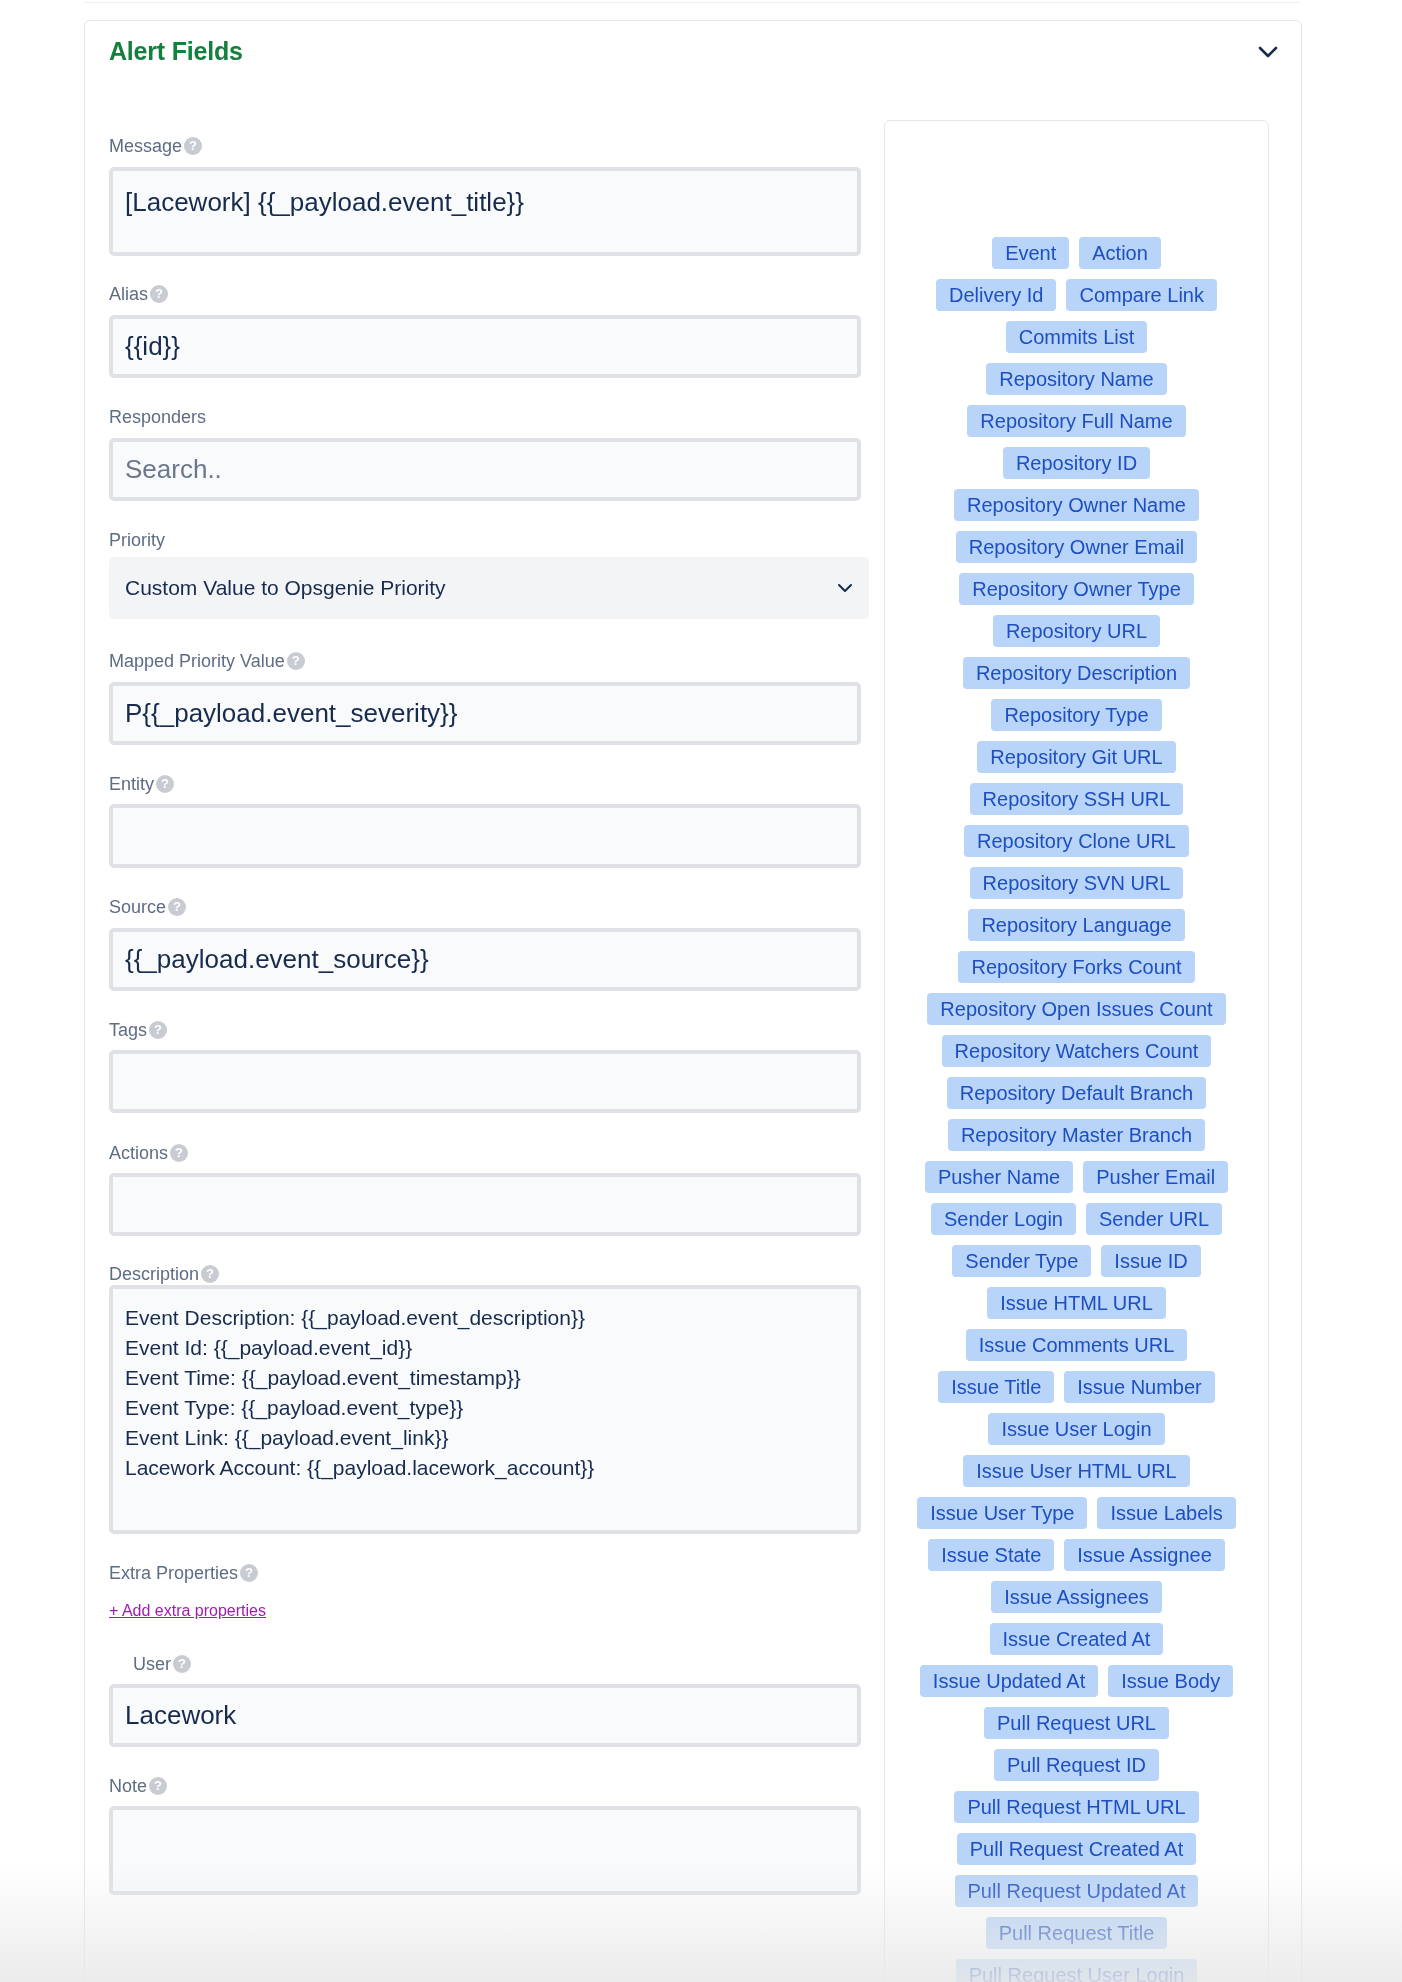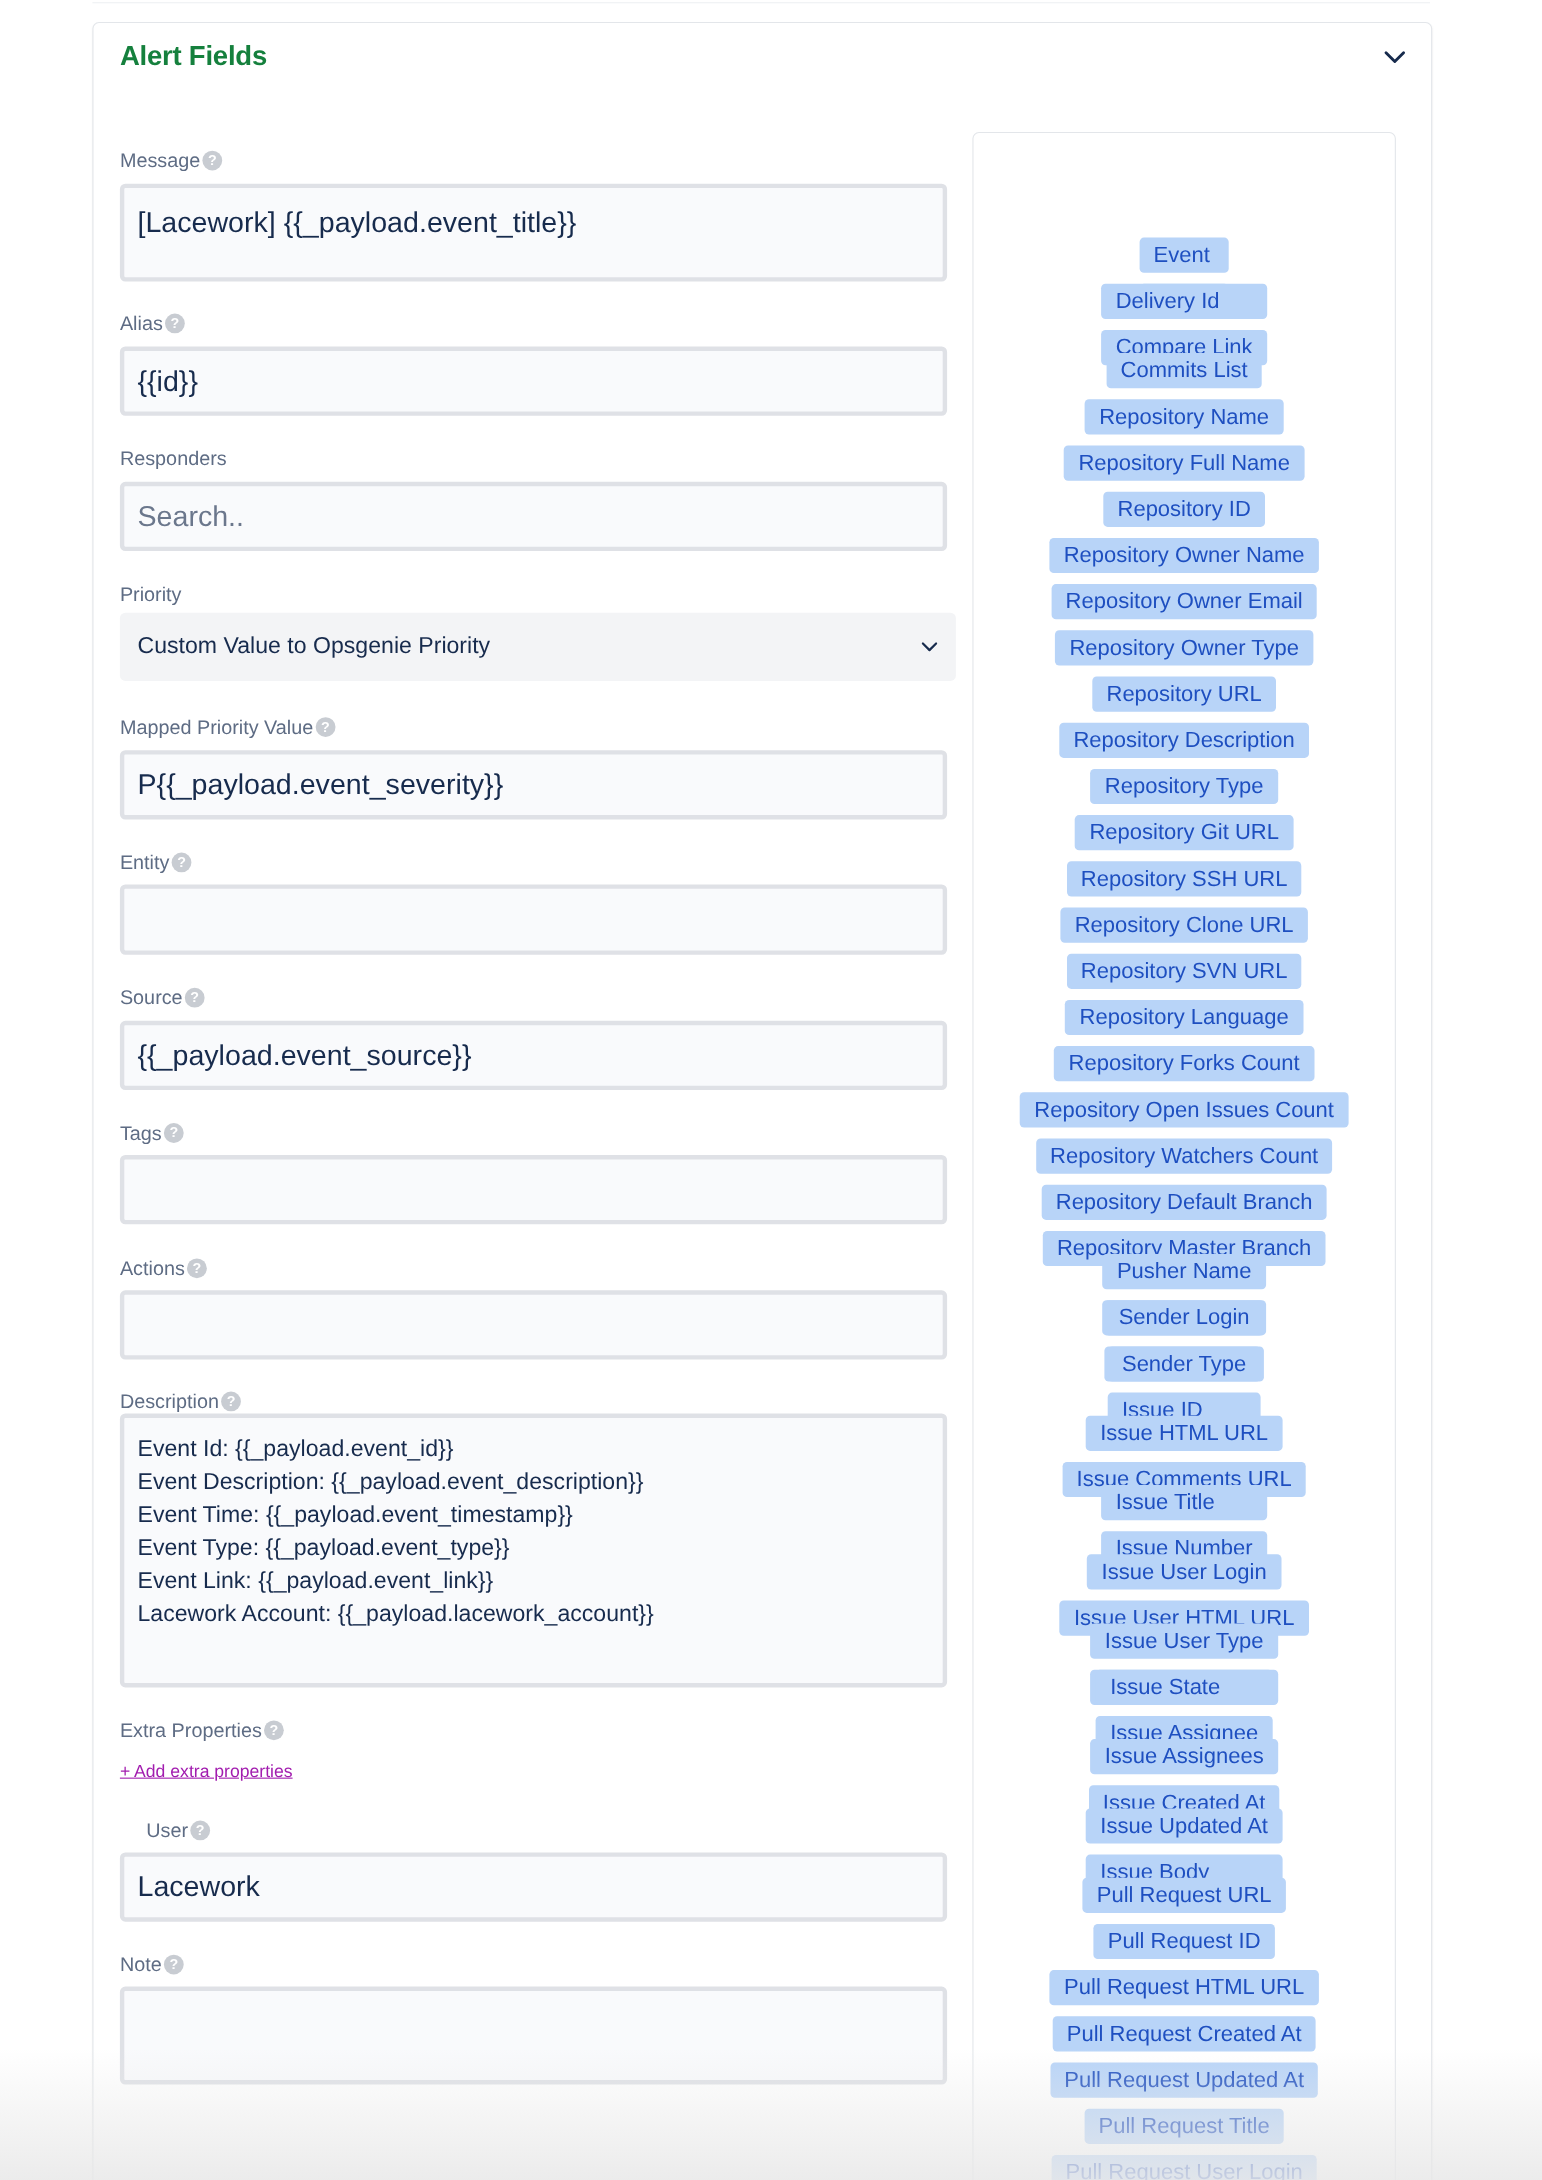--- a/index.html
+++ b/index.html
@@ -66,21 +66,21 @@
     box-sizing:border-box;
   }
   .panel-hint {
     position:absolute; left:26px; top:26px; width:320px;
     font-size:21px; color:#5e6c84; line-height:32px;
   }
   .tag-area {
     position:absolute; left:10px; right:10px; top:116px;
     display:flex; flex-direction:column; align-items:center;
   }
-  .tag-row { display:flex; justify-content:center; gap:10px; height:32px; margin-bottom:10px;flex-direction:column; }
+  .tag-row { display:flex; justify-content:center; gap:10px; height:32px; margin-bottom:10px; }
   .tag {
     background:#b8d4f8; color:#1e4fc0; border-radius:4px;
     font-size:20px; height:32px; line-height:32px; padding:0 13px;
     white-space:nowrap; cursor:grab;
   }
   .bottom-fade {
     position:absolute; left:0; right:0; bottom:0; height:120px;
     background:linear-gradient(to bottom, rgba(240,240,240,0), rgba(232,232,232,0.85));
     pointer-events:none;
   }
@@ -171,22 +171,22 @@
     </div>
     <div class="input-box" style="top:1152px;height:63px;">
       <span></span>
     </div>
 
     <div class="field-label" style="top:1241px;">
       <span>Description</span>
       <span class="help-icon">?</span>
     </div>
     <div class="desc-box" style="top:1264px;height:249px;">
+      <span class="desc-line">Event Description: {{_payload.event_description}}</span>
       <span class="desc-line">Event Id: {{_payload.event_id}}</span>
-      <span class="desc-line">Event Description: {{_payload.event_description}}</span>
       <span class="desc-line">Event Time: {{_payload.event_timestamp}}</span>
       <span class="desc-line">Event Type: {{_payload.event_type}}</span>
       <span class="desc-line">Event Link: {{_payload.event_link}}</span>
       <span class="desc-line">Lacework Account: {{_payload.lacework_account}}</span>
     </div>
 
     <div class="field-label" style="top:1540px;">
       <span>Extra Properties</span>
       <span class="help-icon">?</span>
     </div>

